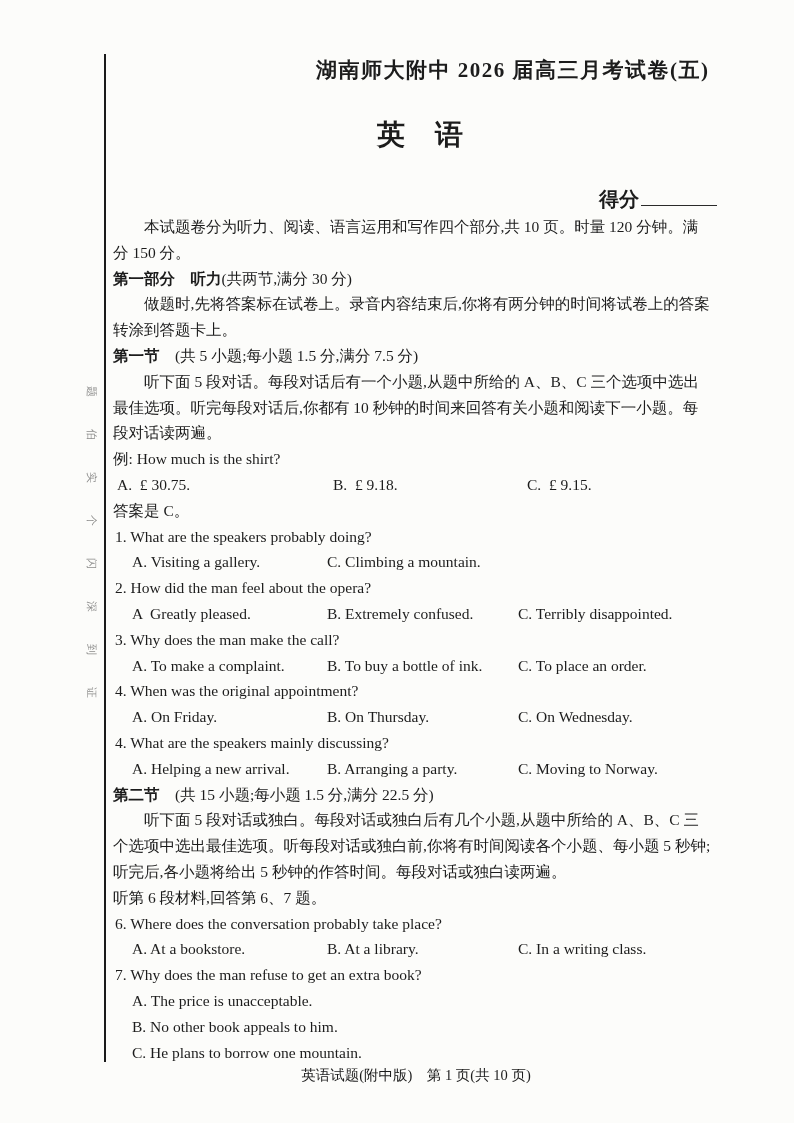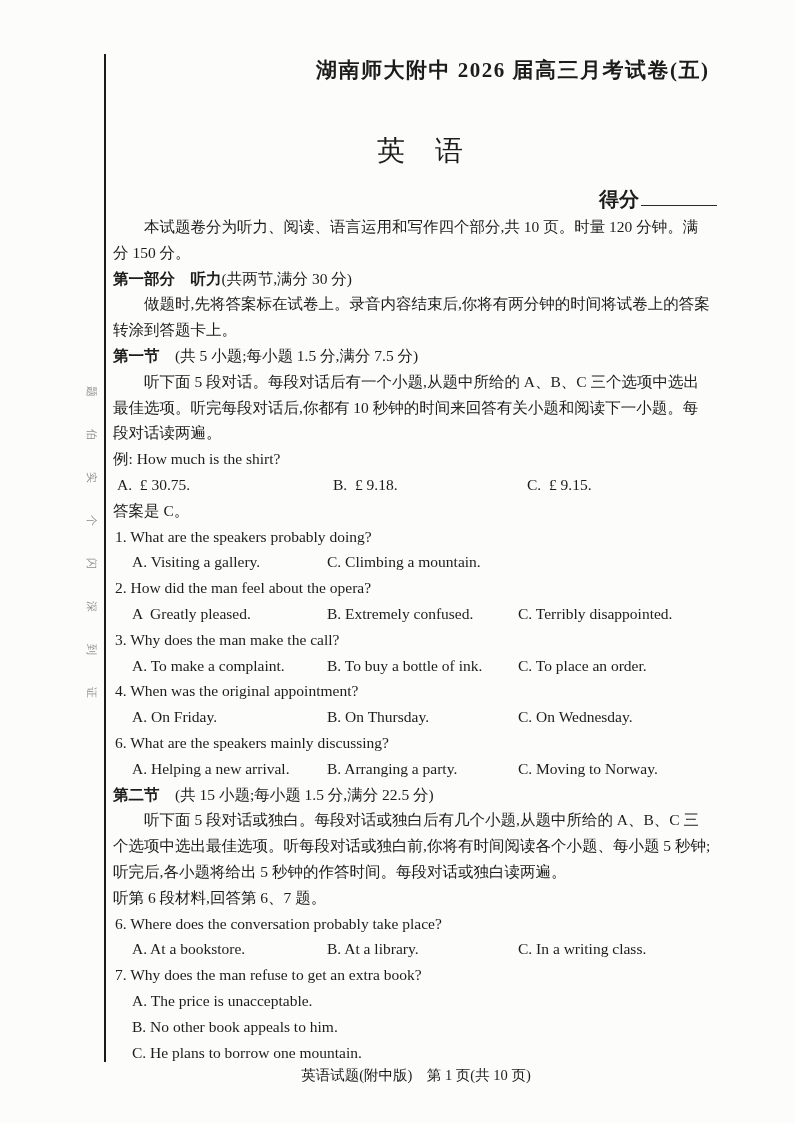--- a/index.html
+++ b/index.html
@@ -22,22 +22,22 @@
   .margin-col span {
     font-size:11px; line-height:11px; color:#3c3c3c; opacity:.6;
     transform:rotate(90deg); display:block; text-align:center;
   }
   .header-title {
     position:absolute; left:316px; top:56px;
     font-size:21px; font-weight:700; letter-spacing:1.5px;
     white-space:nowrap;
   }
   .subject {
-    position:absolute; left:377px; top:132px;
-    font-size:28px; font-weight:400; letter-spacing:1px; white-space:nowrap;
+    position:absolute; left:377px; top:116px;
+    font-size:28px; font-weight:700; letter-spacing:1px; white-space:nowrap;
   }
   .score {
     position:absolute; left:599px; top:186px;
     font-size:20px; white-space:nowrap;
   }
   .score .lbl { font-family:"Liberation Sans", sans-serif; font-weight:700; }
   .score-line {
     display:inline-block; width:76px; height:14px;
     border-bottom:1.6px solid #2a2a2a; margin-left:2px;
   }
@@ -129,21 +129,21 @@
     <span>C. To place an order.</span>
   </div>
 
   <p class="q">4. When was the original appointment?</p>
   <div class="opts">
     <span>A. On Friday.</span>
     <span>B. On Thursday.</span>
     <span>C. On Wednesday.</span>
   </div>
 
-  <p class="q">6. What are the speakers mainly discussing?</p>
+  <p class="q">4. What are the speakers mainly discussing?</p>
   <div class="opts">
     <span>A. Helping a new arrival.</span>
     <span>B. Arranging a party.</span>
     <span>C. Moving to Norway.</span>
   </div>
 
   <p><span class="hd">第二节</span><span>　(共 15 小题;每小题 1.5 分,满分 22.5 分)</span></p>
 
   <p class="indent kaiti">听下面 5 段对话或独白。每段对话或独白后有几个小题,从题中所给的 A、B、C 三个选项中选出最佳选项。听每段对话或独白前,你将有时间阅读各个小题、每小题 5 秒钟;听完后,各小题将给出 5 秒钟的作答时间。每段对话或独白读两遍。</p>
 

